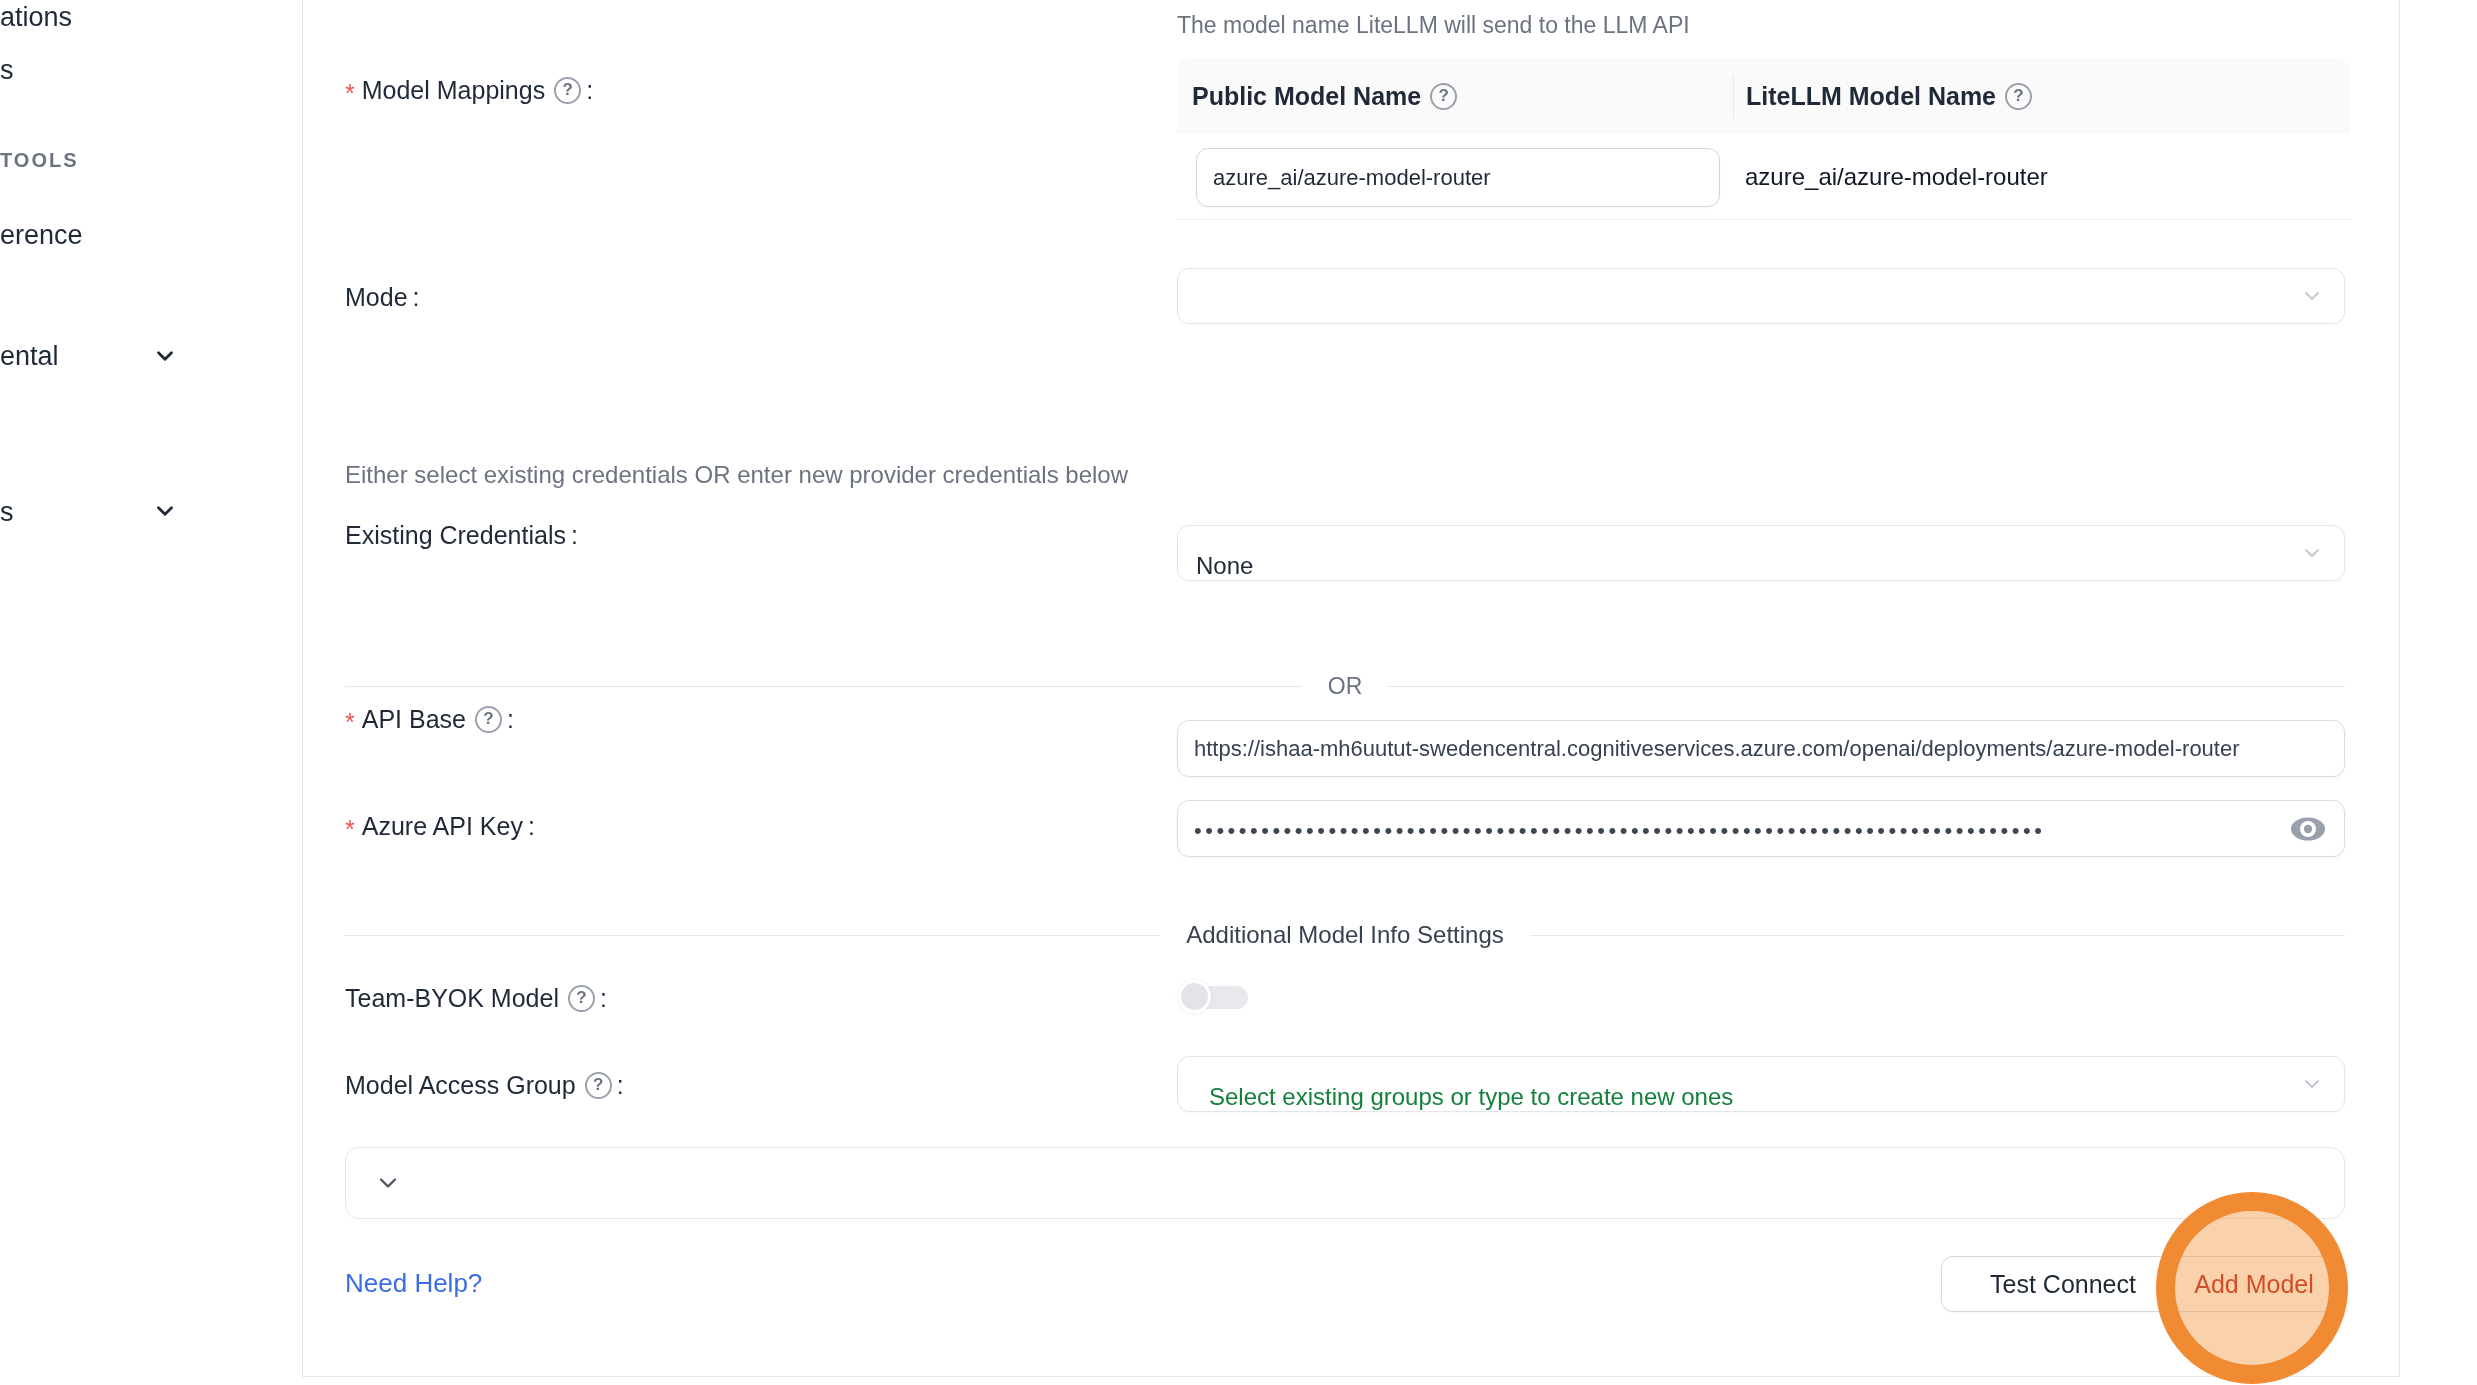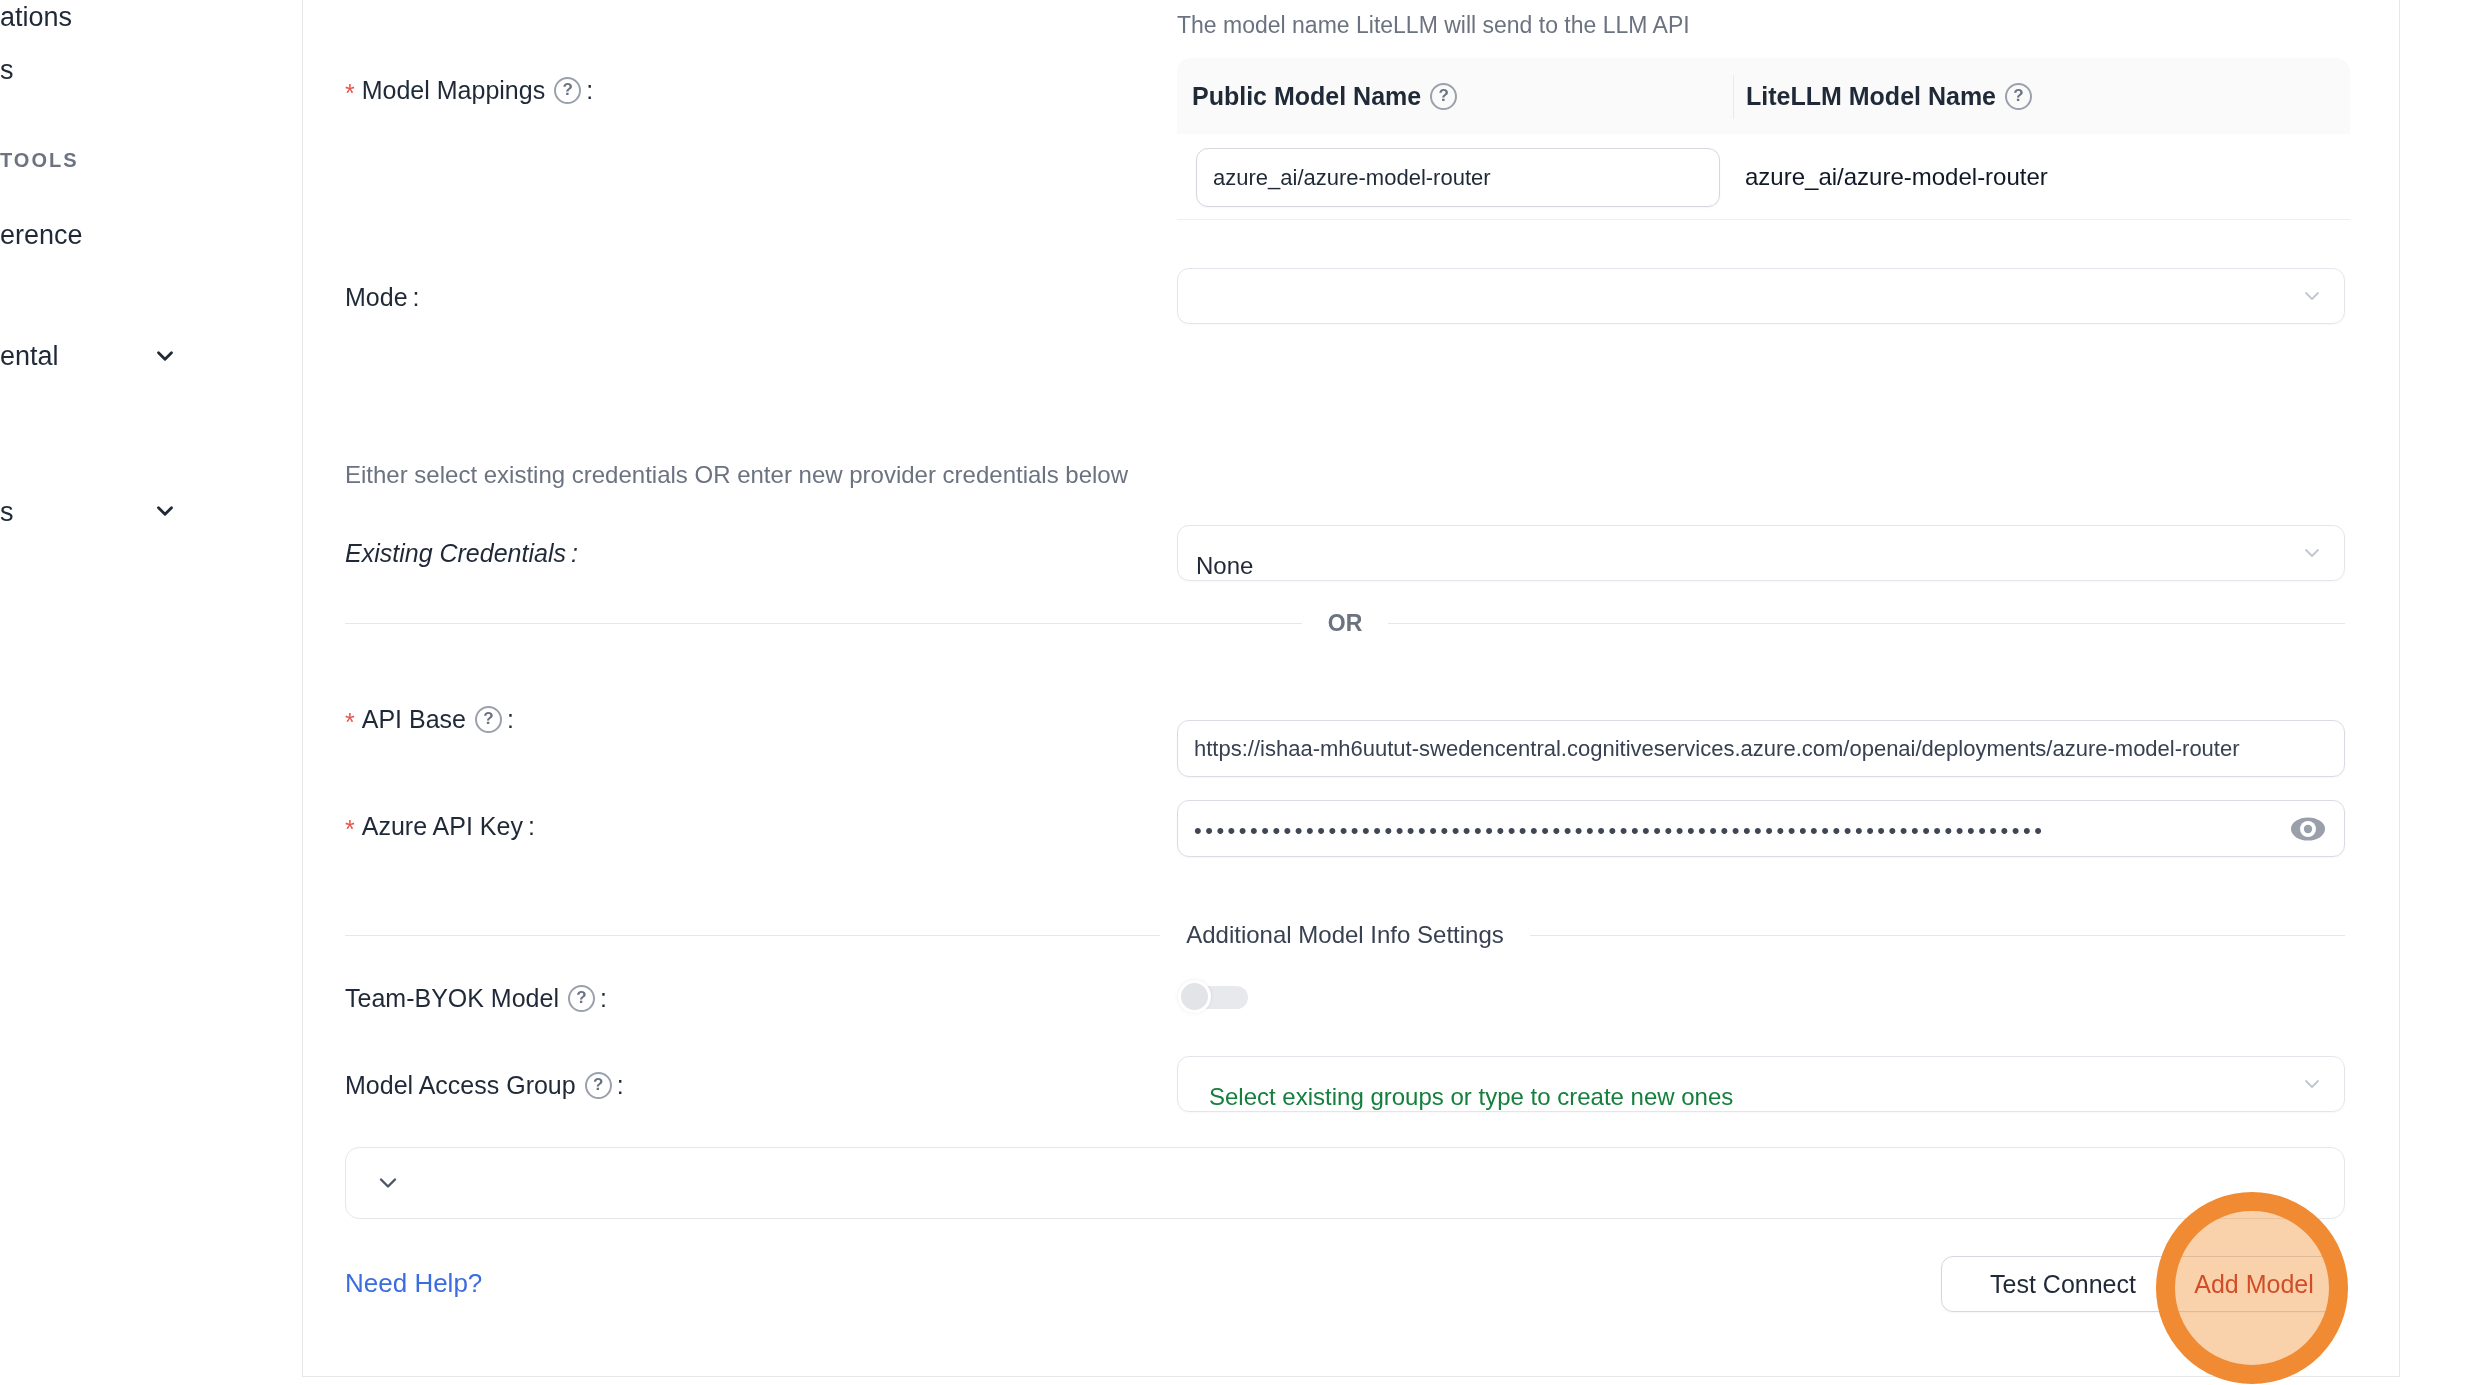--- a/index.html
+++ b/index.html
@@ -165,34 +165,34 @@
     <span></span>
     <span class="sel-chev">
       <svg viewBox="0 0 24 24" width="24" height="24" fill="none" stroke="currentColor" stroke-width="1.8" stroke-linecap="round" stroke-linejoin="round">
           <polyline points="6 9 12 15 18 9"></polyline>
         </svg>
     </span>
   </div>
 
   <div class="hint" style="position:absolute; left:345px; top:459px; font-size:24px; line-height:32px;">Either select existing credentials OR enter new provider credentials below</div>
 
-  <div class="flabel" style="top:531px;font-style:italic;">
+  <div class="flabel" style="top:513px;">
     <span>Existing Credentials</span>
     <span class="colon">:</span>
   </div>
   <div class="select-box" style="top:525px;">
     <span>None</span>
     <span class="sel-chev">
       <svg viewBox="0 0 24 24" width="24" height="24" fill="none" stroke="currentColor" stroke-width="1.8" stroke-linecap="round" stroke-linejoin="round">
           <polyline points="6 9 12 15 18 9"></polyline>
         </svg>
     </span>
   </div>
 
-  <div class="text-divider" style="top:610px;font-weight:bold;">
+  <div class="text-divider" style="top:673px;">
     <div class="line"></div>
     <div class="dv-text or-text">OR</div>
     <div class="line"></div>
   </div>
 
   <div class="flabel" style="top:697px;">
     <span class="req">*</span>
     <span>API Base</span>
     <span class="qicon">
         <span>?</span>

